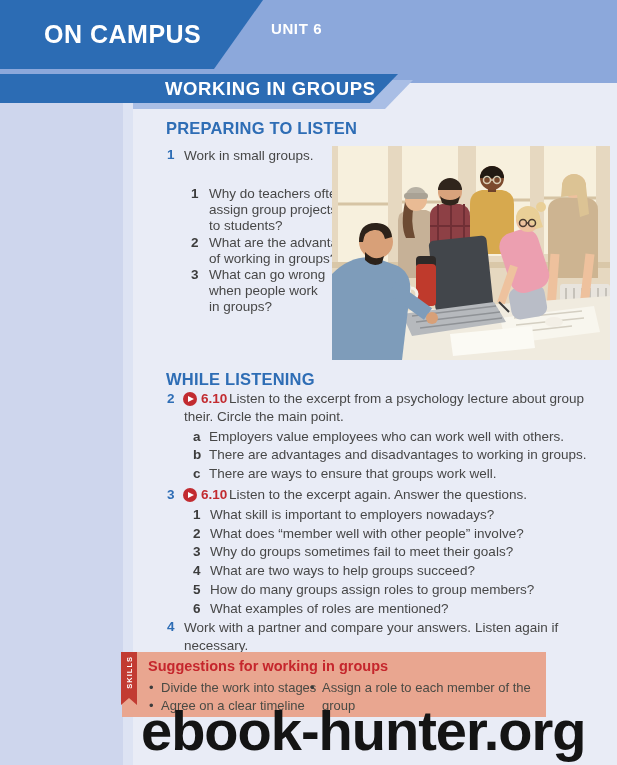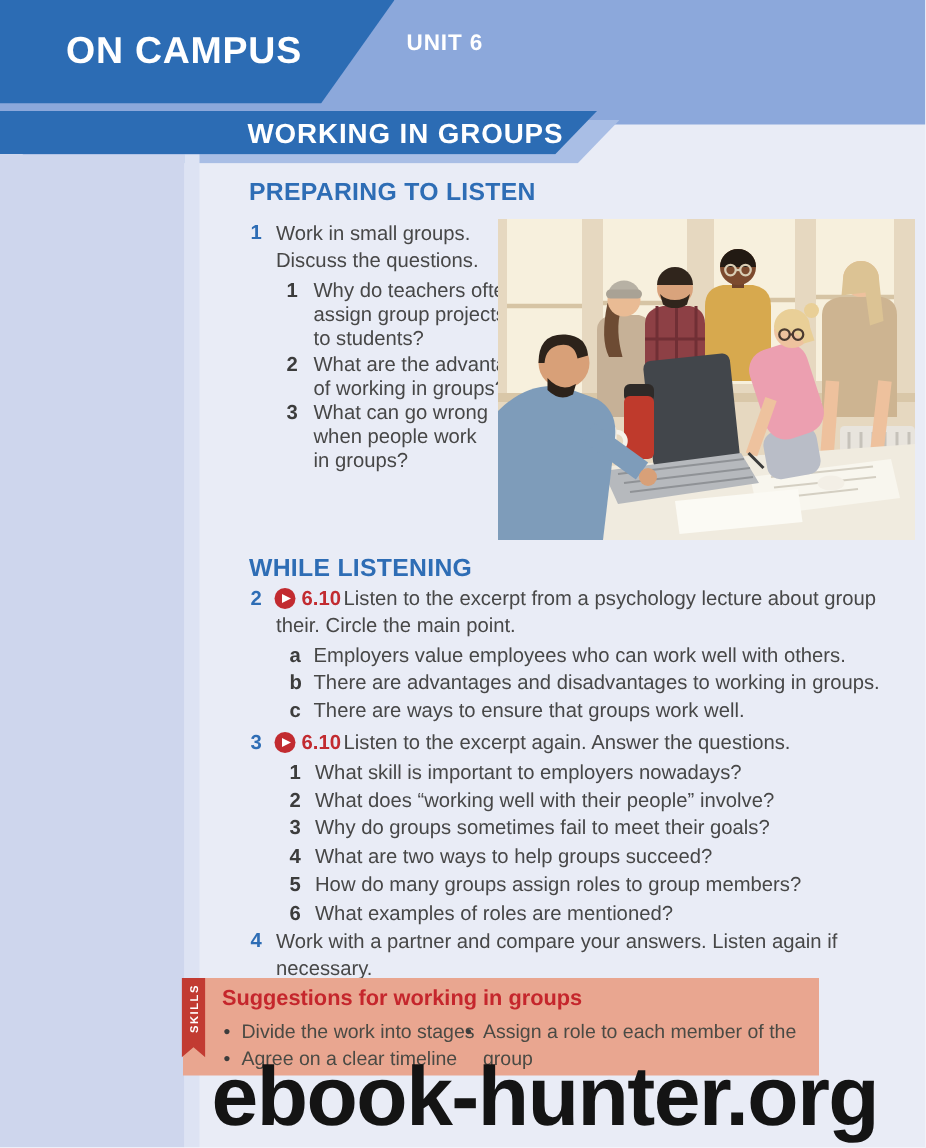--- a/index.html
+++ b/index.html
@@ -80,21 +80,20 @@
   </div>
 
   <div class="sidebar"></div>
   <div class="sidebar-fade"></div>
 
   <div class="section-heading" style="top:119px; left:166px;text-align:center;">PREPARING TO LISTEN</div>
 
   <div class="num-blue" style="top:147px; left:167px;">1</div>
   <div class="lines body-text" style="position:absolute; top:147px; left:184px;">
     <div>Work in small groups.</div>
-    <div>Discuss the questions.</div>
   </div>
 
   <div style="position:absolute; top:186px; left:191px;">
     <div class="subq">
       <span class="n">1</span>
       <span class="t body-text">
         <div>Why do teachers often</div>
         <div>assign group projects</div>
         <div>to students?</div>
       </span>
@@ -264,21 +263,21 @@
   <div class="track" style="position:absolute; top:487px; left:201px;">6.10</div>
   <div class="body-text" style="position:absolute; top:487px; left:229px;">Listen to the excerpt again. Answer the questions.</div>
 
   <div style="position:absolute; top:506px; left:193px;">
     <div class="q-row body-text">
       <span class="n">1</span>
       <span>What skill is important to employers nowadays?</span>
     </div>
     <div class="q-row body-text">
       <span class="n">2</span>
-      <span>What does “working well with their people” involve?</span>
+      <span>What does “member well with other people” involve?</span>
     </div>
     <div class="q-row body-text">
       <span class="n">3</span>
       <span>Why do groups sometimes fail to meet their goals?</span>
     </div>
     <div class="q-row body-text">
       <span class="n">4</span>
       <span>What are two ways to help groups succeed?</span>
     </div>
     <div class="q-row body-text">

